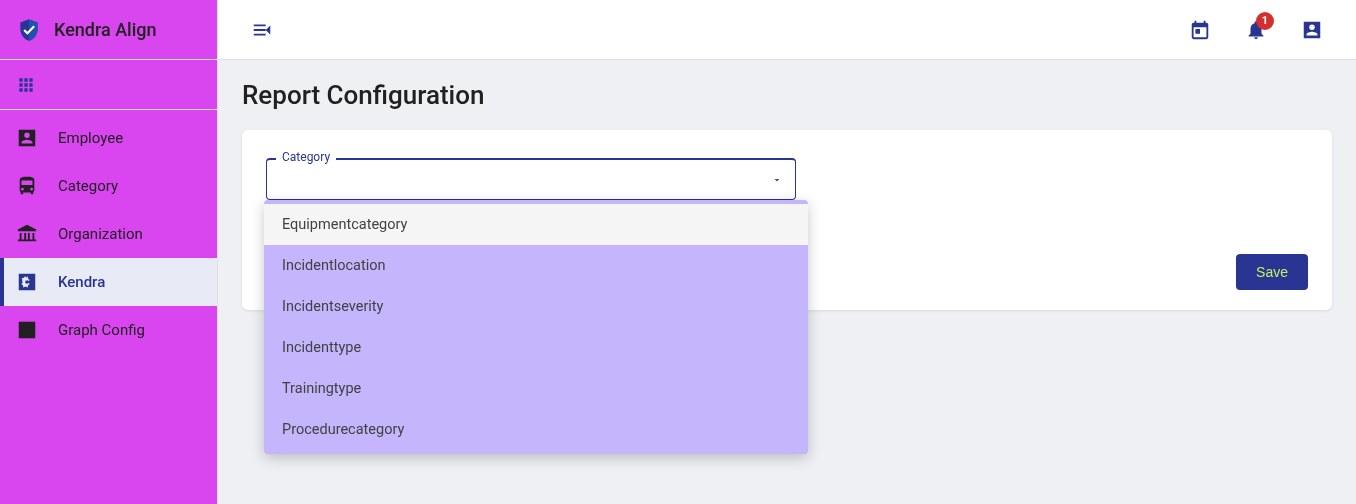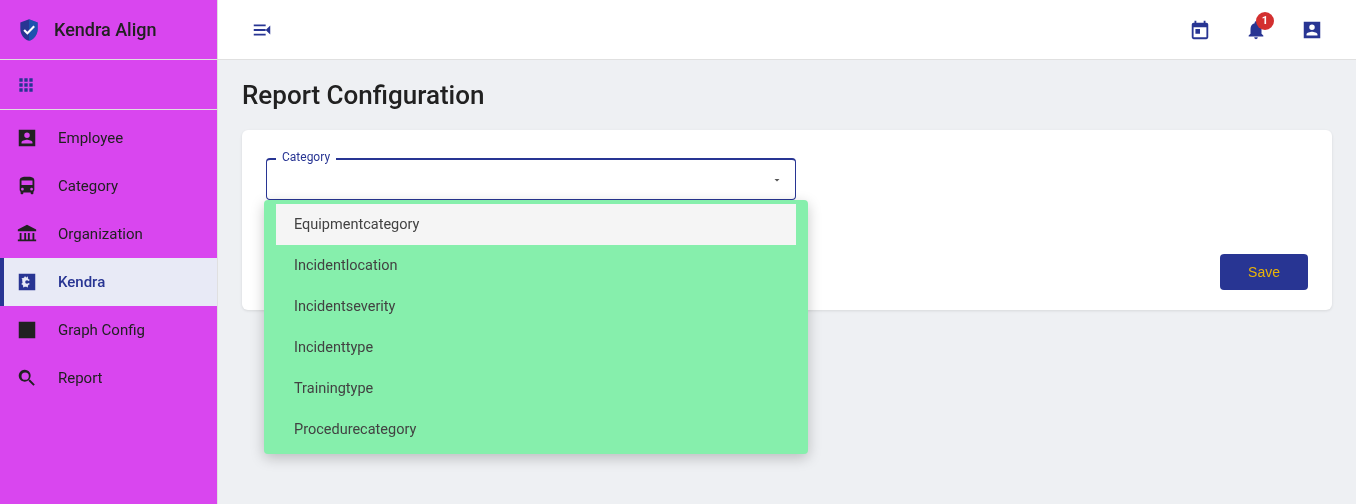--- a/index.html
+++ b/index.html
@@ -133,43 +133,43 @@
     cursor: pointer;
     background: #fff;
   }
   .select-box .chev { margin-left:auto; }
 
   .dropdown {
     position: absolute;
     top: 42px;
     left: -2px;
     width: 544px;
-    background: #86efac;
+    background: #c4b5fd;
     border-radius: 4px;
     box-shadow: 0 4px 14px rgba(0,0,0,0.22);
-    padding: 4px 12px;
+    padding: 4px 0;
     z-index: 20;
   }
   .dropdown-item {
     padding: 12px 18px;
     font-size: 14.5px;
     color: #424242;
     cursor: pointer;
   }
   .dropdown-item:hover, .dropdown-item.hl { background: #f5f5f5; }
 
   .save-btn {
     position: absolute;
     right: 24px;
     bottom: 20px;
     background: #283593;
-    color: #eab308;
+    color: #bef264;
     border: none;
     border-radius: 4px;
-    padding: 10px 28px;
+    padding: 10px 20px;
     font-size: 14px;
     font-weight: 500;
     cursor: pointer;
   }
 
   svg { display:block; }
 </style>
 </head>
 <body>
 
@@ -226,28 +226,20 @@
           </span>
         <span>Kendra</span>
       </div>
       <div class="nav-item">
         <span class="icon">
             <svg width="22" height="22" viewBox="0 0 24 24" fill="#212121">
               <path d="M3 3h18v18H3V3zm3 12h2v3H6v-3zm4-4h2v7h-2v-7zm4-4h2v11h-2V7z"></path>
             </svg>
           </span>
         <span>Graph Config</span>
-      </div>
-      <div class="nav-item">
-        <span class="icon">
-            <svg width="22" height="22" viewBox="0 0 24 24" fill="#212121">
-              <path d="M15.5 14h-.8l-.3-.3a6.5 6.5 0 10-.7.7l.3.3v.8l5 5 1.5-1.5-5-5zM10 14a4 4 0 110-8 4 4 0 010 8z"></path>
-            </svg>
-          </span>
-        <span>Report</span>
       </div>
     </nav>
   </aside>
 
   <main class="main">
     <div class="topbar">
       <div class="icon-btn">
         <span>
           <svg width="22" height="22" viewBox="0 0 24 24" fill="#283593">
               <path d="M3 6h13v2H3zM3 11h13v2H3zM3 16h13v2H3zM21 7l-5 5 5 5z"></path>

